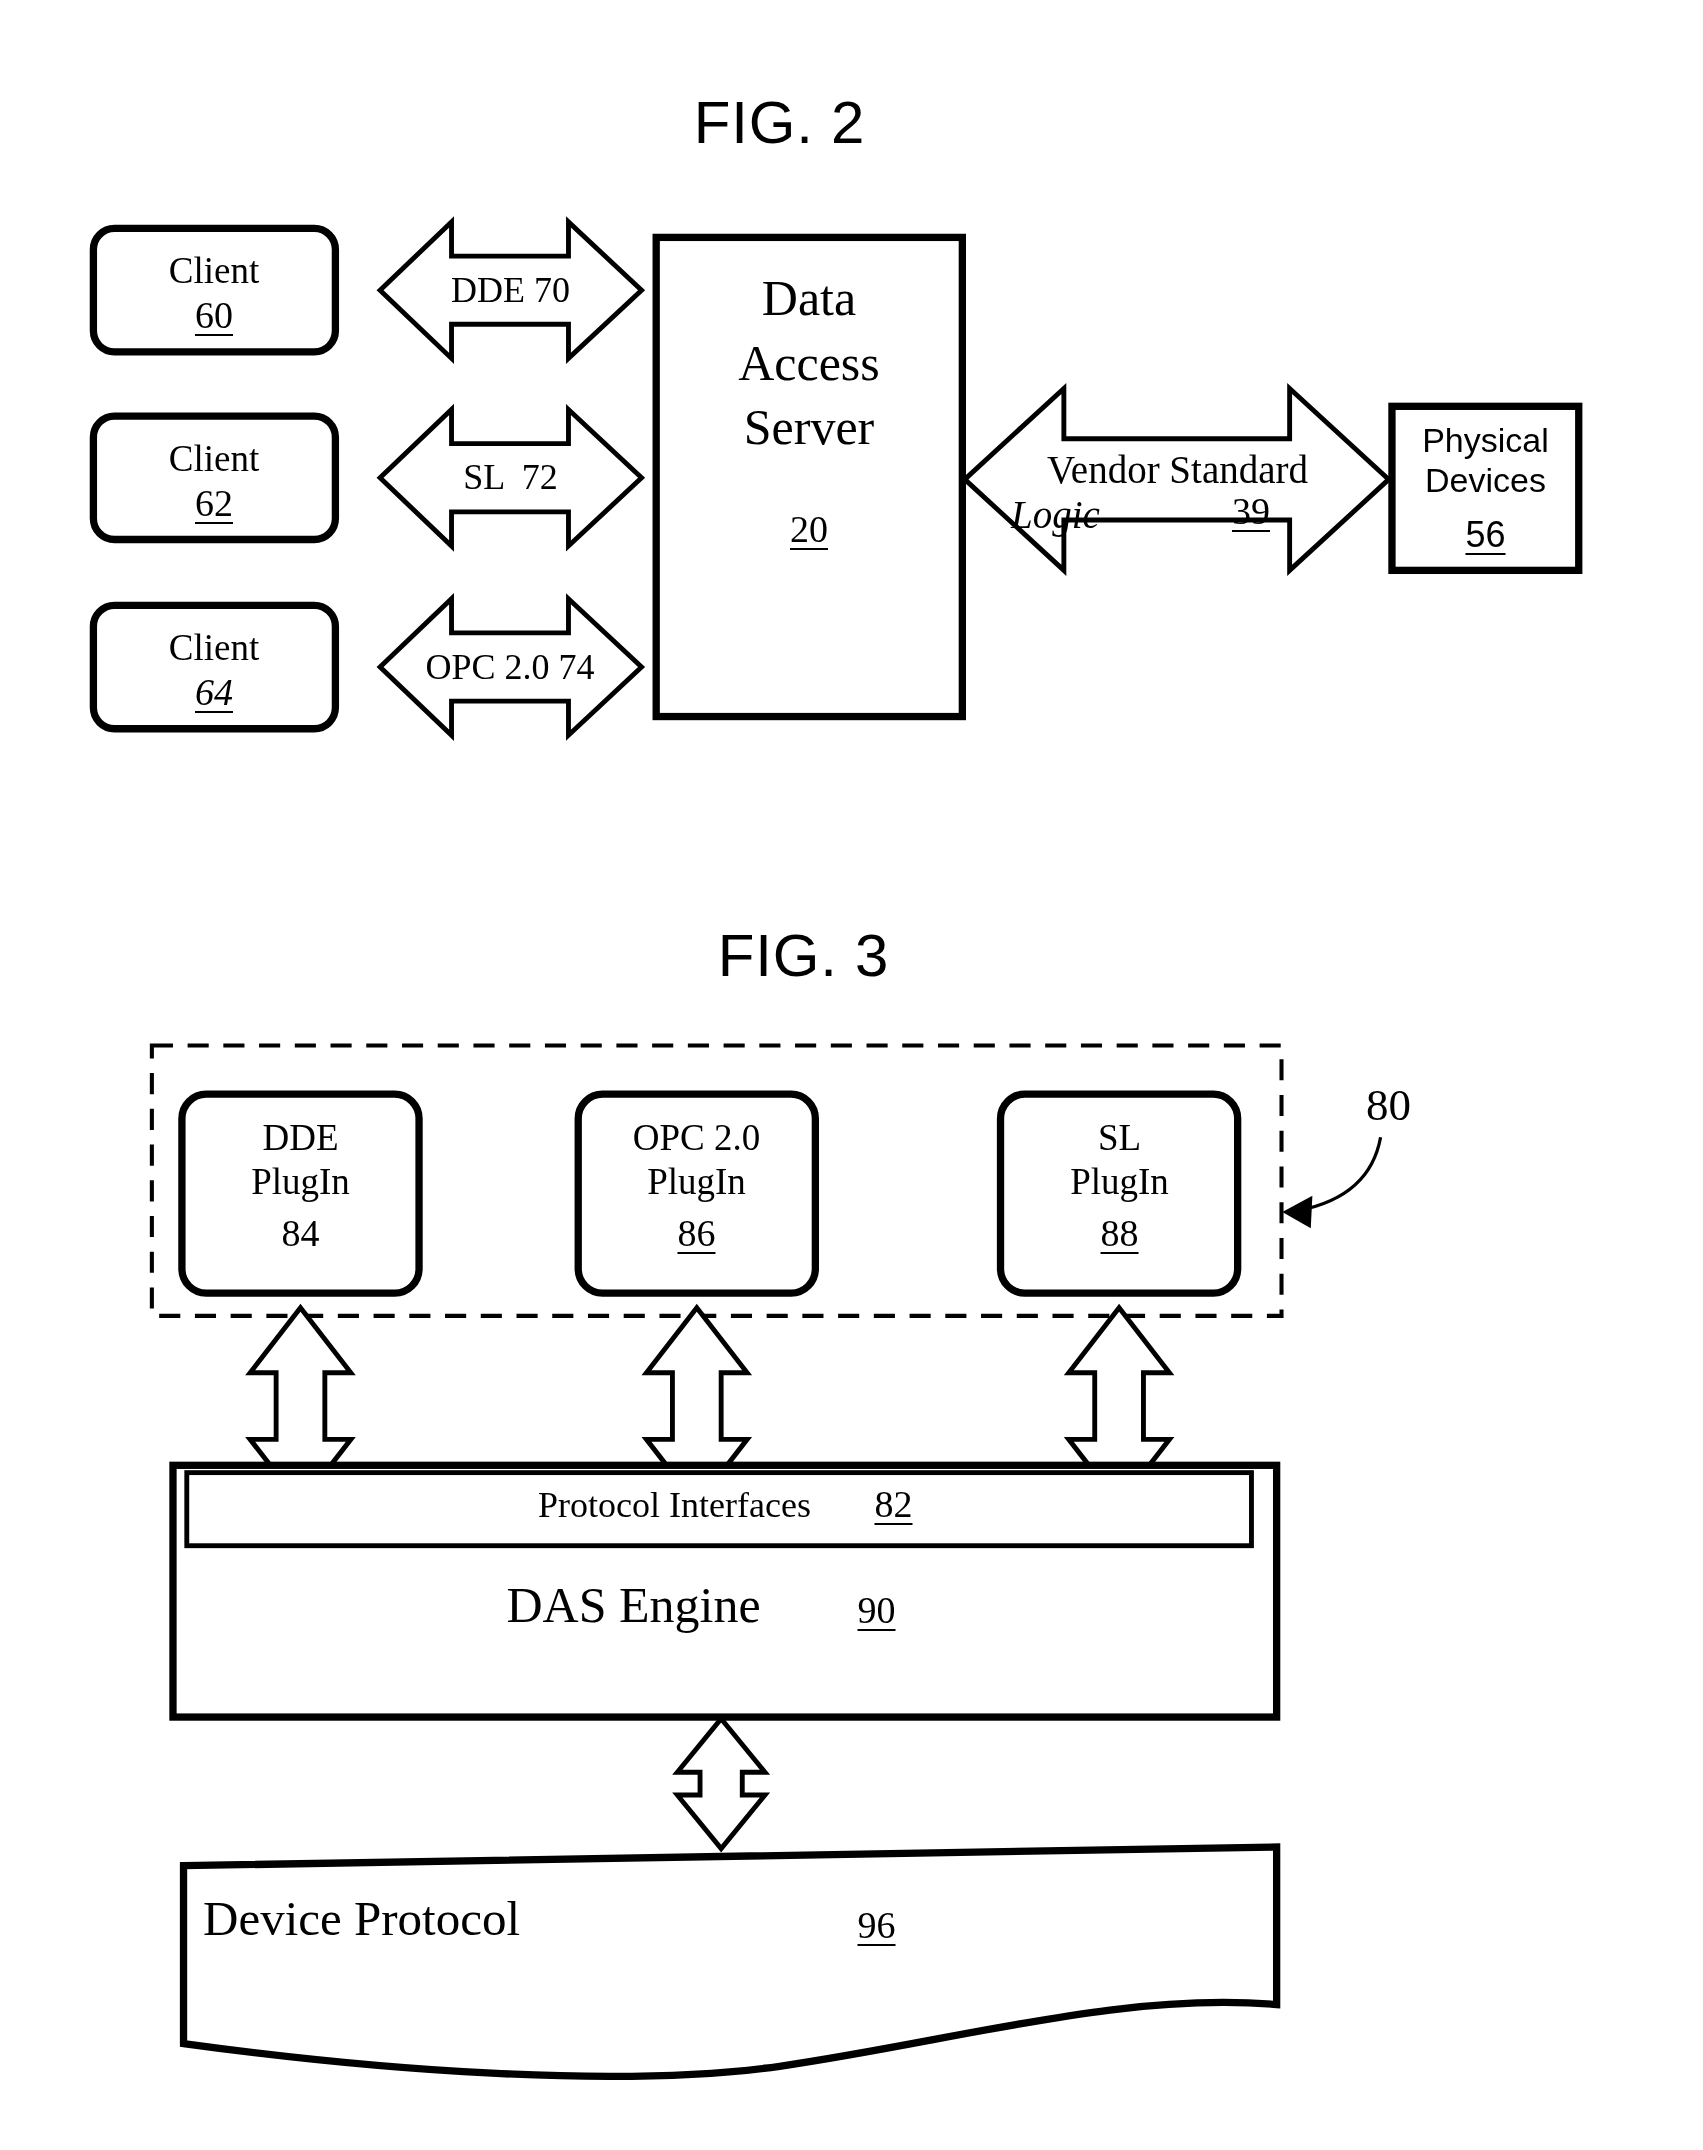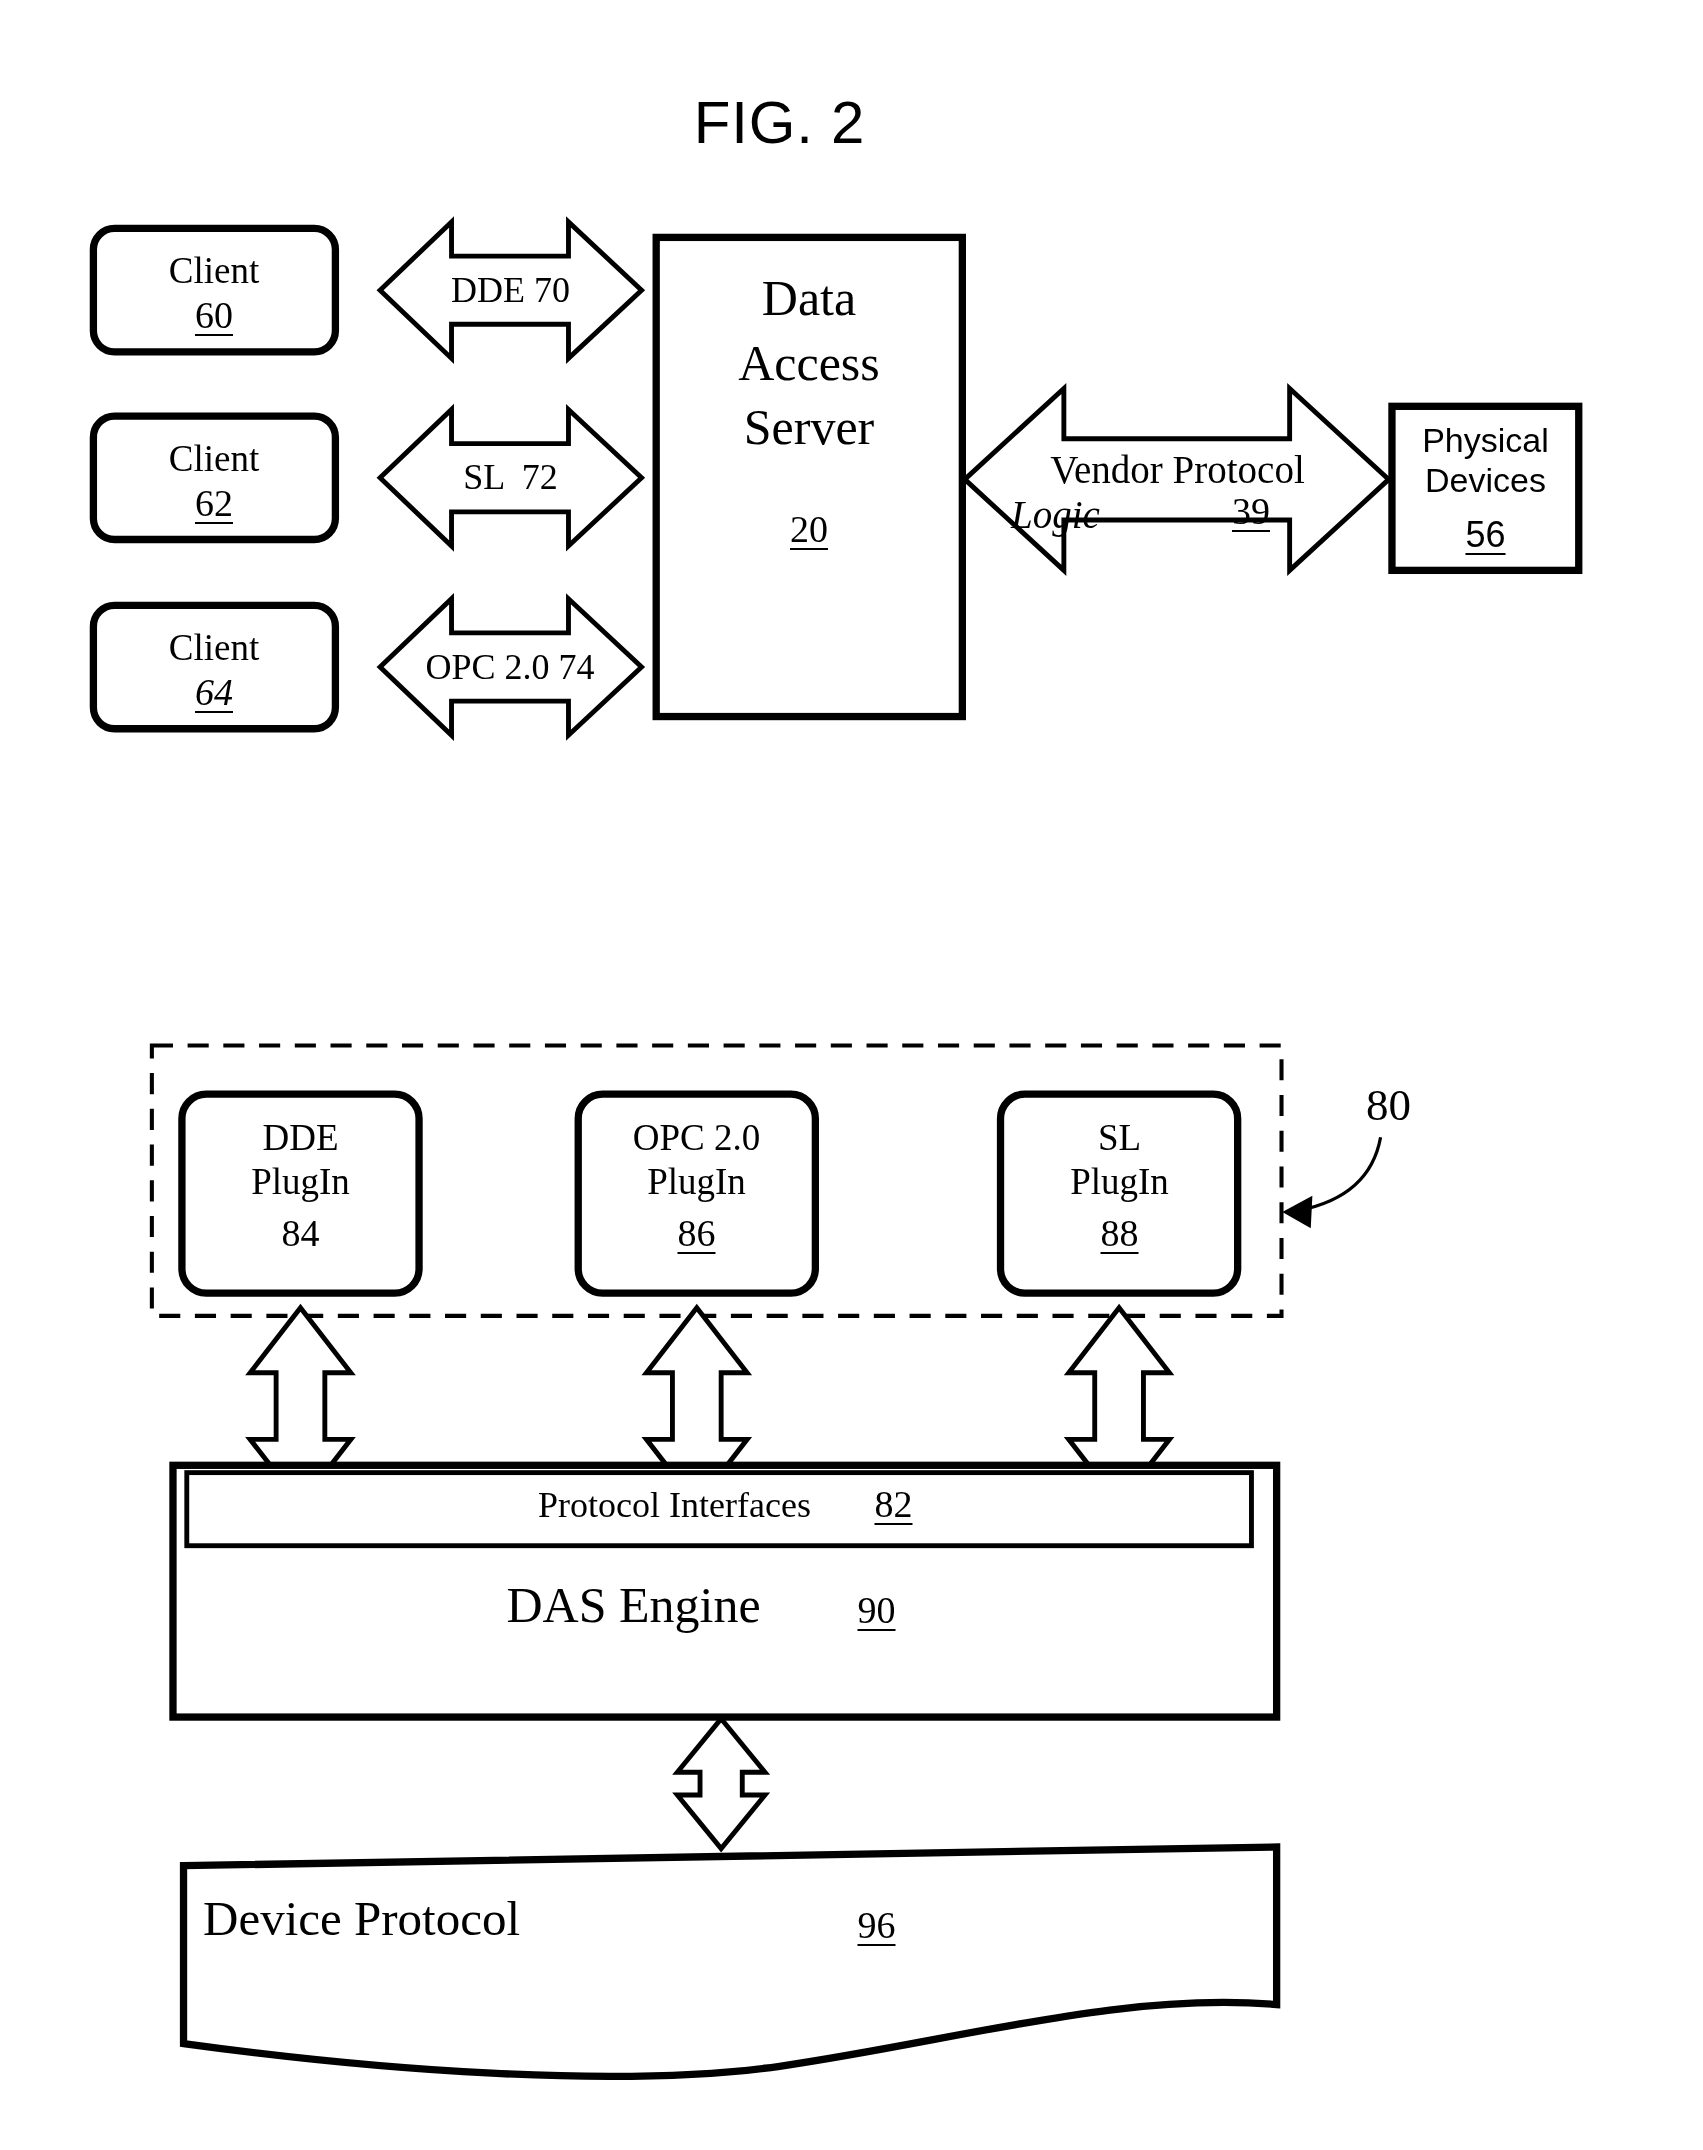--- a/index.html
+++ b/index.html
@@ -140,28 +140,29 @@
 
   <div class="txt arrow-label" style="left:413px; top:457px; width:195px;">SL  72</div>
 
   <div class="txt arrow-label" style="left:388px; top:647px; width:244px;">OPC 2.0 74</div>
 
   <div class="txt big-label" style="left:656px; top:270px; width:306px;">Data</div>
   <div class="txt big-label" style="left:656px; top:399px; width:306px;">Server</div>
   <div class="txt big-label" style="left:656px; top:335px; width:306px;">Access</div>
   <div class="txt ref-num underline-num" style="left:656px; top:508px; width:306px;">20</div>
 
-  <div class="txt mid-label" style="left:1007px; top:448px; width:341px; text-align:center;">Vendor Protocol</div>
+  <div class="txt mid-label" style="left:1007px; top:448px; width:341px; text-align:center;">Vendor Standard</div>
   <div class="txt mid-label" style="left:1011px; top:493px; width:162px; text-align:left;font-style:italic;">Logic</div>
   <div class="txt ref-num underline-num" style="left:1186px; top:490px; width:130px;">39</div>
 
   <div class="txt sans" style="left:1392px; top:421px; width:187px; font-size:34px;">Physical</div>
   <div class="txt sans" style="left:1392px; top:461px; width:187px; font-size:34px;">Devices</div>
   <div class="txt sans underline-num" style="left:1392px; top:515px; width:187px; font-size:36px;">56</div>
 
+  <div class="txt fig-title" style="left:560px; top:922px; width:487px;">FIG. 3</div>
 
   <div class="txt box-label" style="left:182px; top:1117px; width:237px;">DDE</div>
   <div class="txt box-label" style="left:182px; top:1161px; width:237px;">PlugIn</div>
   <div class="txt ref-num" style="left:182px; top:1212px; width:237px;">84</div>
 
   <div class="txt box-label" style="left:578px; top:1117px; width:237px;">OPC 2.0</div>
   <div class="txt box-label" style="left:578px; top:1161px; width:237px;">PlugIn</div>
   <div class="txt ref-num underline-num" style="left:578px; top:1212px; width:237px;">86</div>
 
   <div class="txt box-label" style="left:1001px; top:1117px; width:237px;">SL</div>

